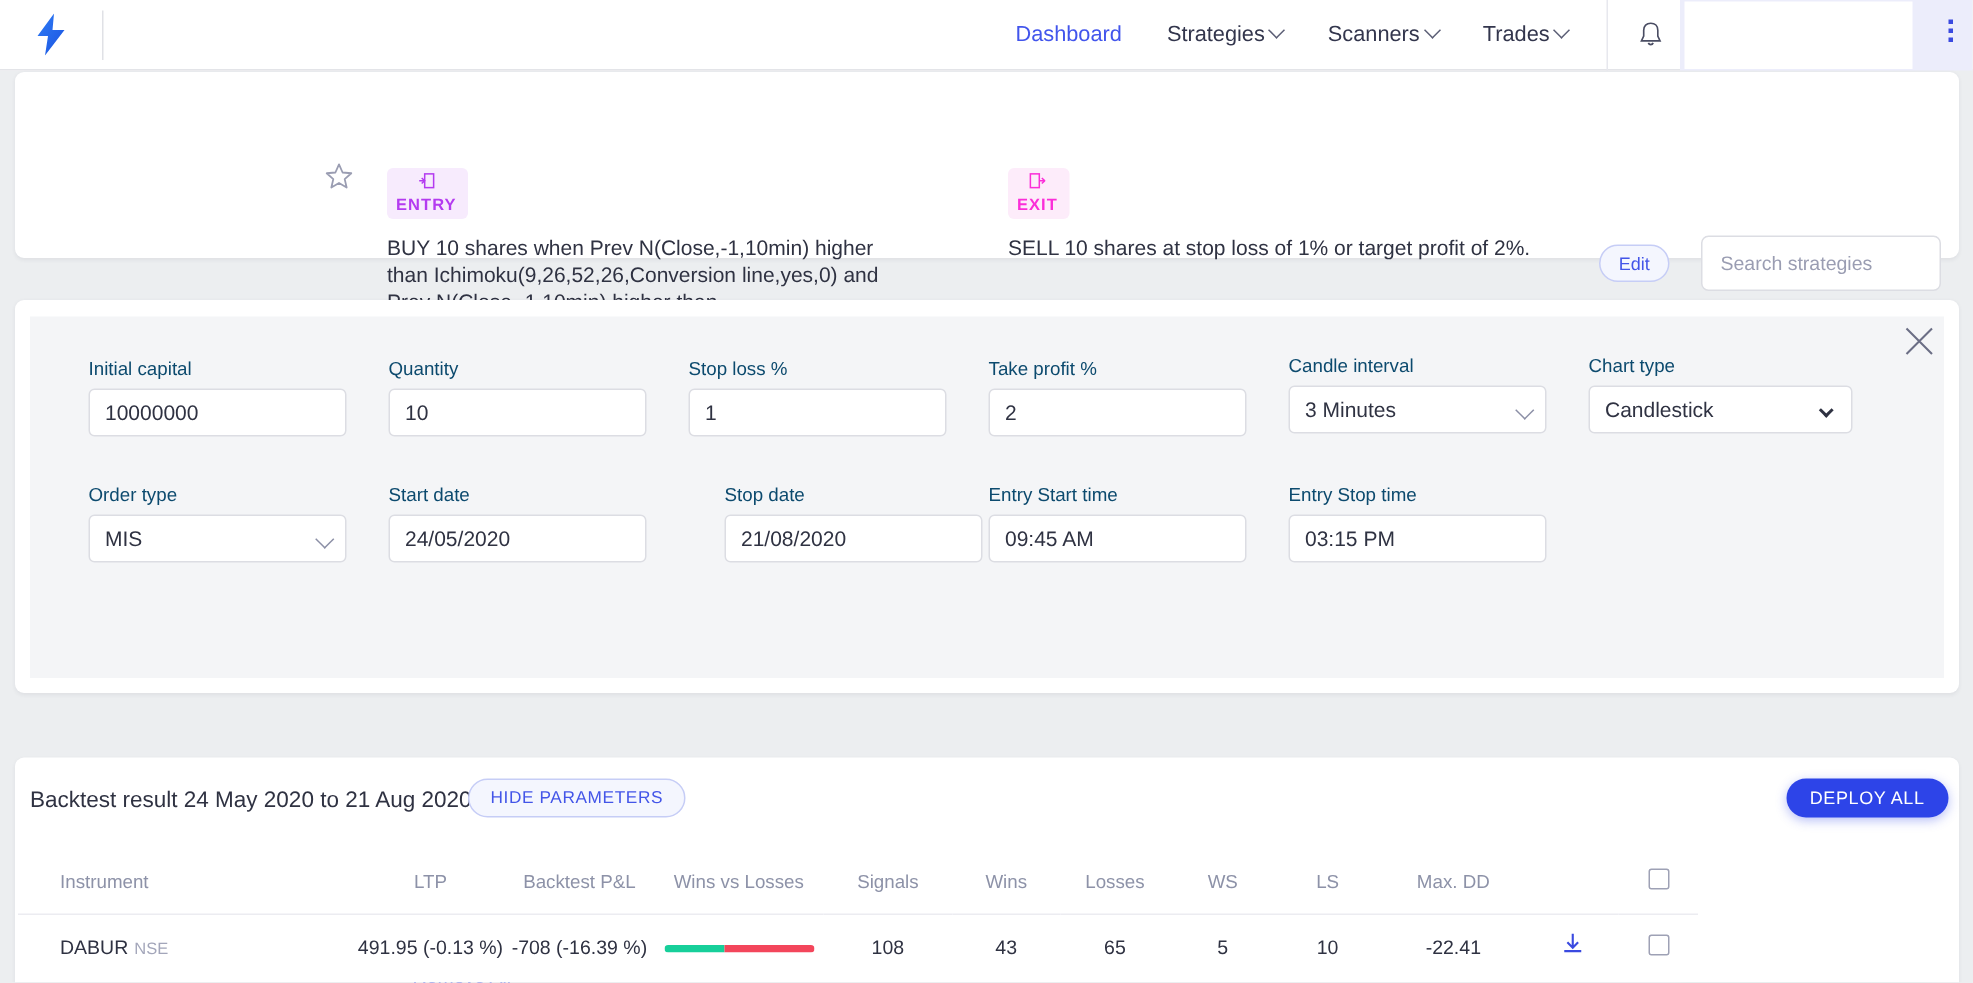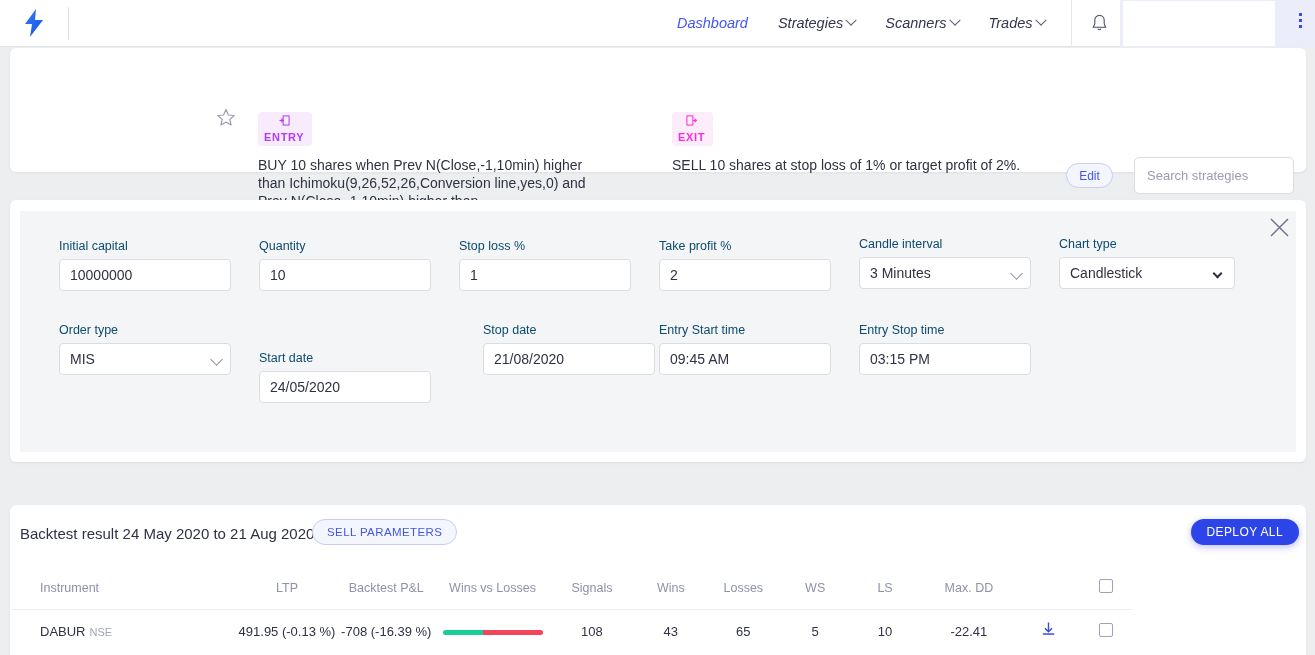--- a/index.html
+++ b/index.html
@@ -10,21 +10,20 @@
     font-family: "Liberation Sans", sans-serif;
     overflow: hidden;
   }
   .page { position: relative; width: 1315px; height: 655px; background: #eceef0; }
 
   
   .topnav {
     position: absolute; top: 0; left: 0; width: 1315px; height: 47px;
     background: #ffffff; display: flex; align-items: center;
     border-bottom: 1px solid #e3e4e8;
-    font-style: italic;
   }
   .logo-wrap { width: 68px; height: 47px; display: flex; align-items: center; justify-content: center; }
   .logo-bolt { width: 22px; height: 28px; }
   .nav-divider { width: 1px; height: 33px; background: #e0e1e6; }
   .nav-links { display: flex; align-items: center; margin-left: 608px; gap: 30px; }
   .nav-link {
     font-size: 14.5px; color: #33364d; white-space: nowrap;
     display: flex; align-items: center; gap: 4px; cursor: pointer;
   }
   .nav-link.active { color: #4255ec; }
@@ -307,21 +306,21 @@
       </div>
     </div>
 
     <div class="field" style="left:49px; top:123px;">
       <label class="field-label">Order type</label>
       <div class="sel-wrap">
         <input class="field-input" style="width: 172px;" type="text" readonly="" value="MIS">
         <span class="chev-dn thin"></span>
       </div>
     </div>
-    <div class="field" style="left:249px; top:123px;margin-top:28px;">
+    <div class="field" style="left:249px; top:123px;">
       <label class="field-label">Start date</label>
       <input class="field-input" type="text" value="24/05/2020" style="">
     </div>
     <div class="field" style="left:449px; top:123px;margin-left:24px;">
       <label class="field-label">Stop date</label>
       <input class="field-input" type="text" value="21/08/2020" style="">
     </div>
     <div class="field" style="left:649px; top:123px;">
       <label class="field-label">Entry Start time</label>
       <input class="field-input" type="text" value="09:45 AM" style="">
@@ -343,21 +342,21 @@
       <span>DABUR NSE</span>
       <span class="chip-x">✕</span>
     </div>
     <div class="remove-all">Remove All</div>
 
     <div class="run-btn">SAVE AND RUN BACKTEST</div>
   </div>
 
   <div class="result-panel">
     <div class="result-title">Backtest result 24 May 2020 to 21 Aug 2020</div>
-    <div class="hide-params">SELL PARAMETERS</div>
+    <div class="hide-params">HIDE PARAMETERS</div>
     <div class="deploy-all">DEPLOY ALL</div>
 
     <table class="res">
       <thead>
         <tr>
           <th class="c-instr" style="width:250px">Instrument</th>
           <th style="width:110px">LTP</th>
           <th style="width:110px">Backtest P&amp;L</th>
           <th style="width:115px">Wins vs Losses</th>
           <th style="width:95px">Signals</th>

